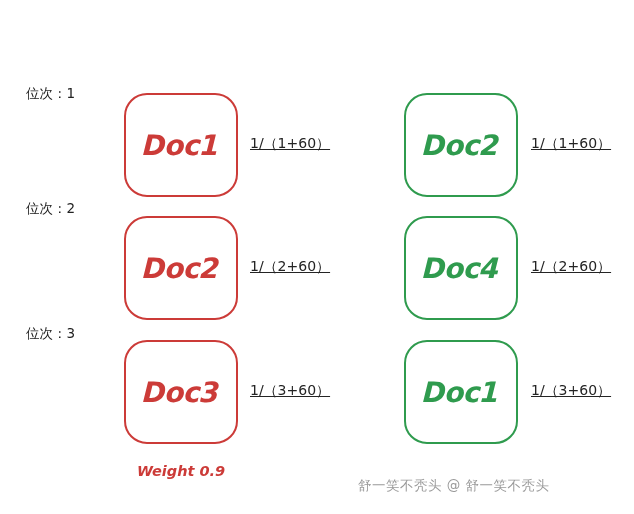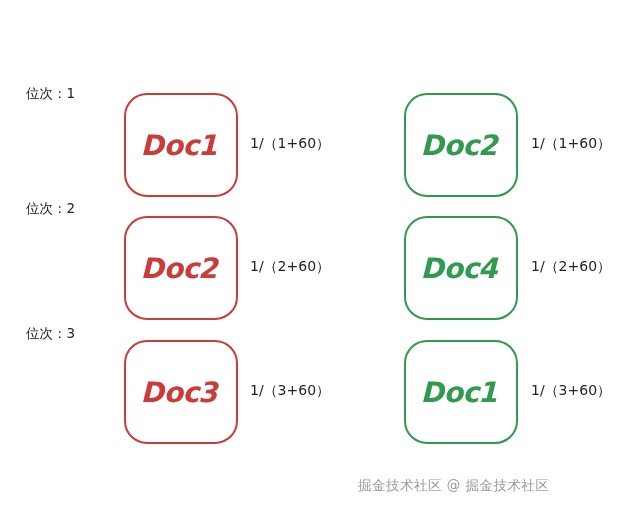--- a/index.html
+++ b/index.html
@@ -96,20 +96,21 @@
   #box-b-1 { left: 404px; top: 216px; }
   #box-b-2 { left: 404px; top: 340px; }
 
   
   .formula {
     position: absolute;
     font-family: "DejaVu Sans", sans-serif;
     font-size: 14px;
     color: #242424;
     white-space: nowrap;
+    text-decoration: underline;
   }
   #formula-a-0 { left: 250px; top: 135px; }
   #formula-a-1 { left: 250px; top: 258px; }
   #formula-a-2 { left: 250px; top: 382px; }
   #formula-b-0 { left: 531px; top: 135px; }
   #formula-b-1 { left: 531px; top: 258px; }
   #formula-b-2 { left: 531px; top: 382px; }
 
   
   .weight {
@@ -177,16 +178,17 @@
   </div>
 
   <div class="formula" id="formula-a-0">1/（1+60）</div>
   <div class="formula" id="formula-a-1">1/（2+60）</div>
   <div class="formula" id="formula-a-2">1/（3+60）</div>
 
   <div class="formula" id="formula-b-0">1/（1+60）</div>
   <div class="formula" id="formula-b-1">1/（2+60）</div>
   <div class="formula" id="formula-b-2">1/（3+60）</div>
 
+  <div class="weight" id="weight-a">Weight 0.9</div>
 
-  <div id="watermark">掘金技术社区 @ 掘金技术社区</div>
+  <div id="watermark">舒一笑不秃头 @ 舒一笑不秃头</div>
 
 </div>
 
 </body></html>

